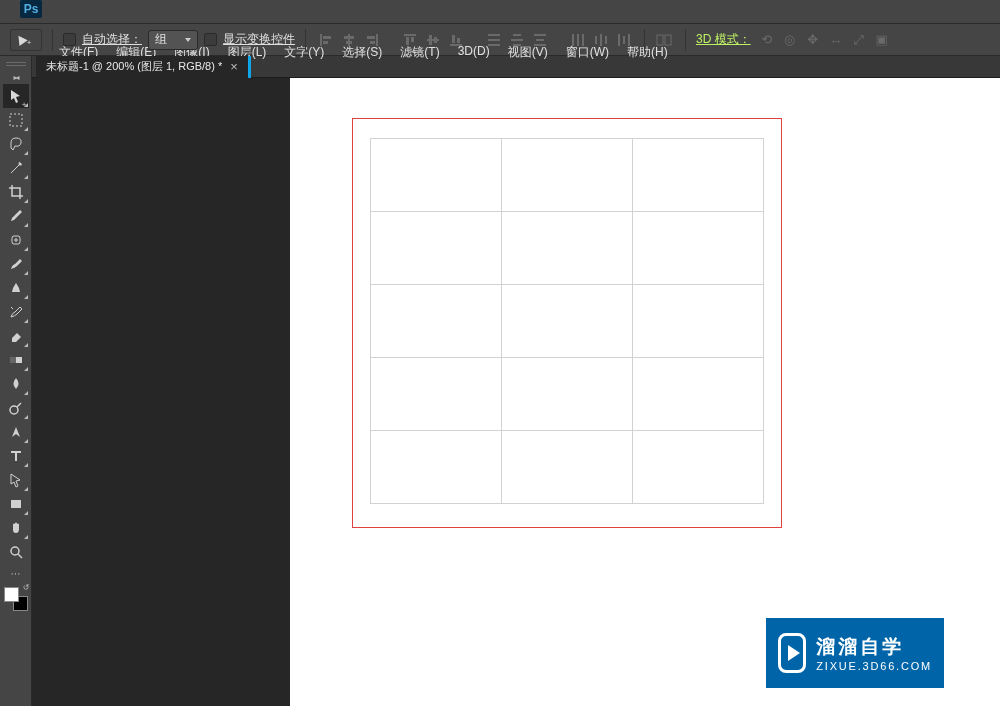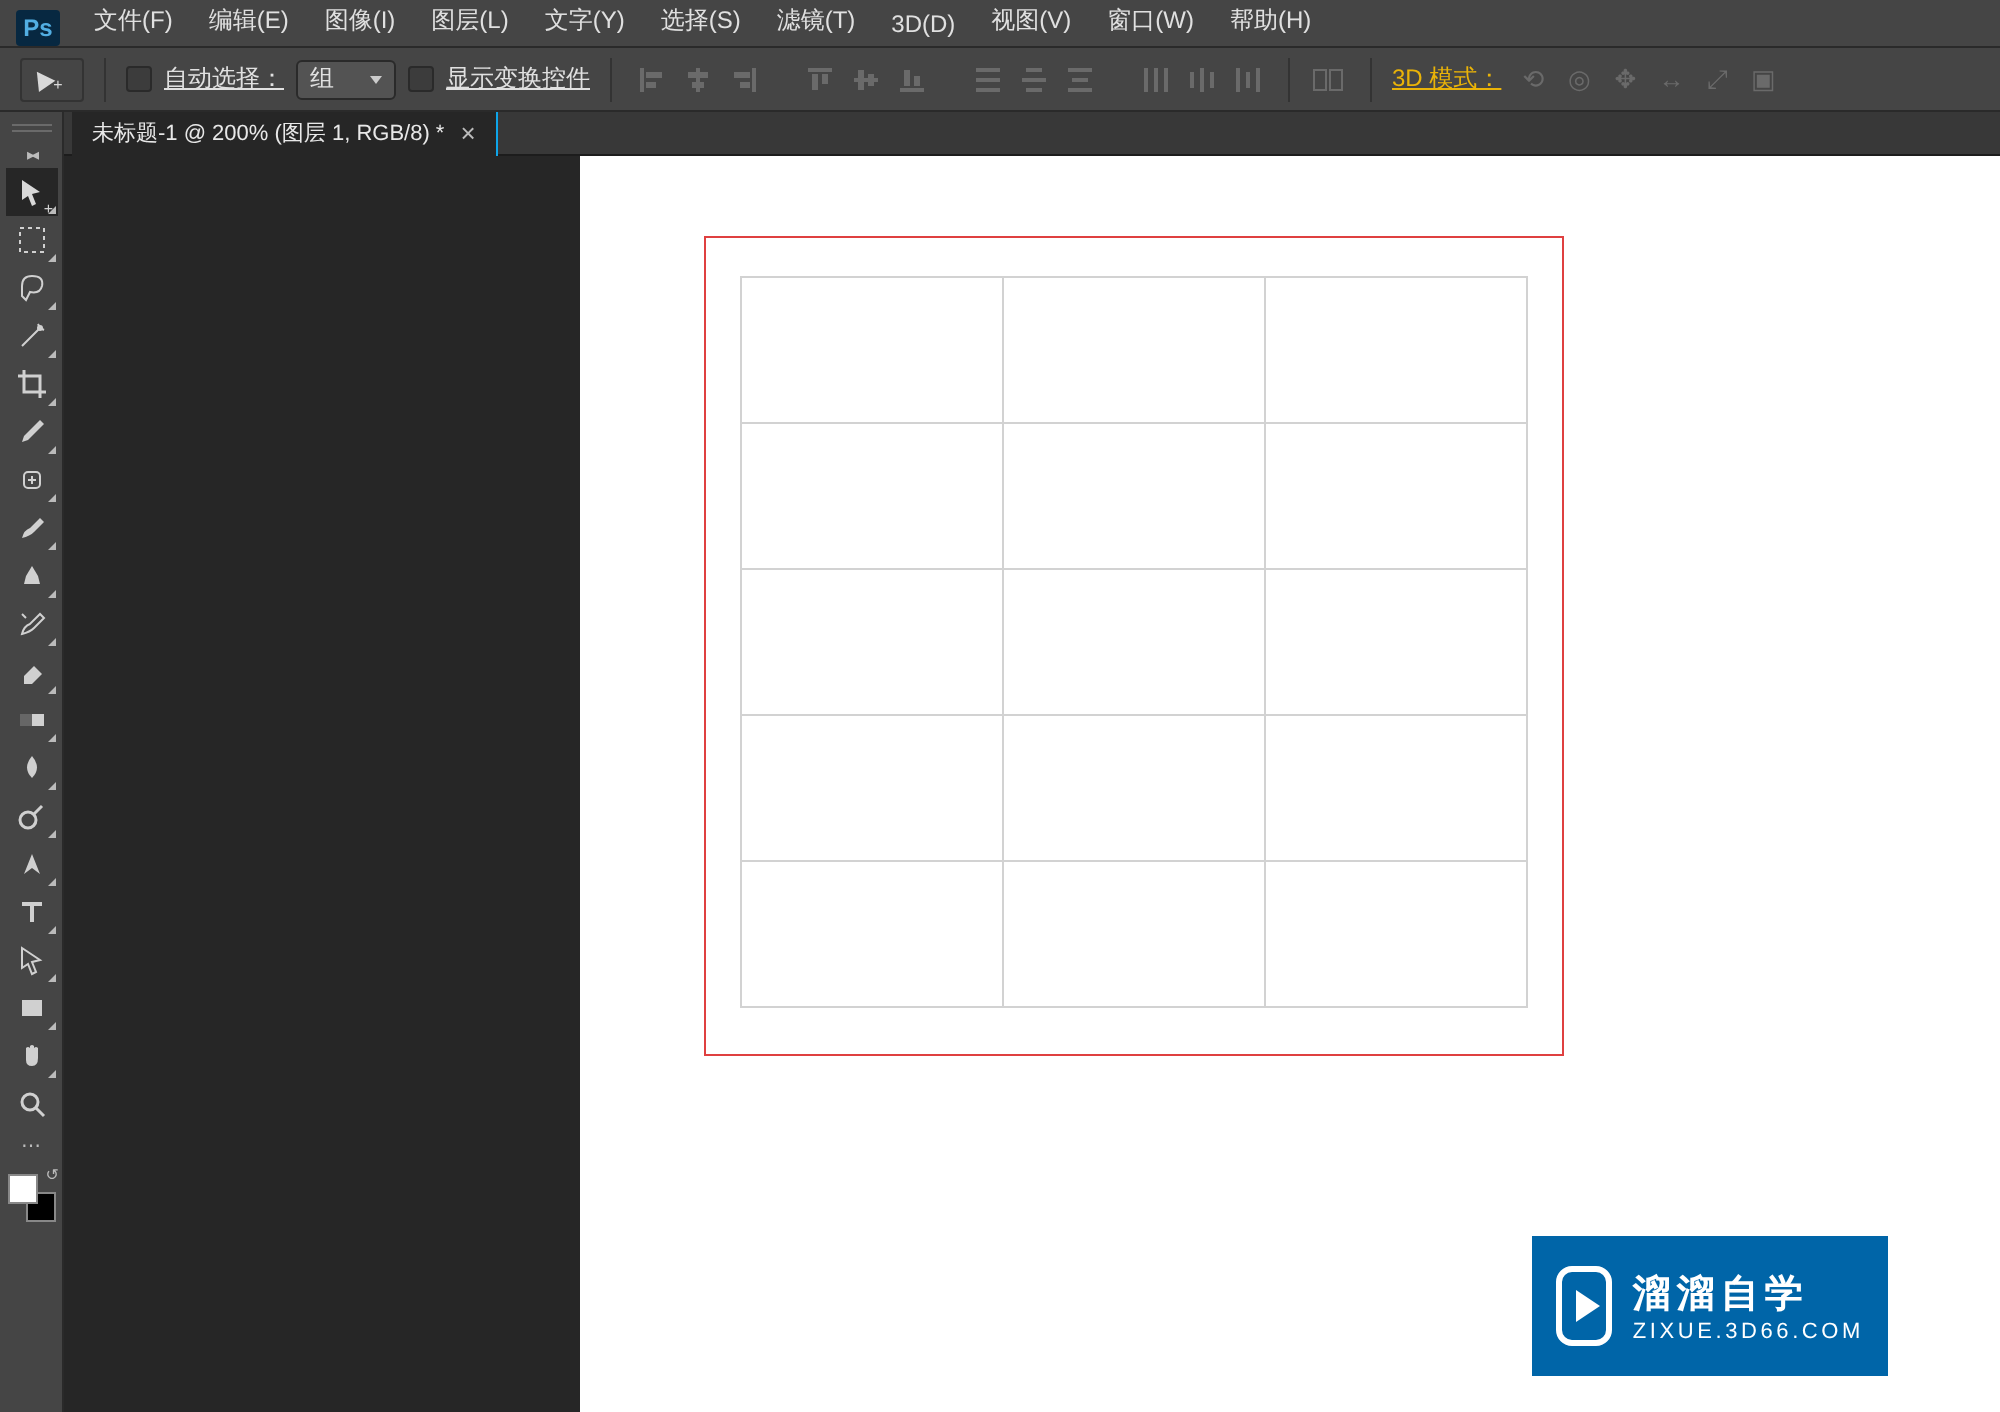--- a/index.html
+++ b/index.html
@@ -11,22 +11,22 @@
       font-size: 12px;
       color: #e0e0e0;
       overflow: hidden;
       position: relative;
     }
     
     .menubar {
       height: 24px;
       background: #454545;
       display: flex;
-      align-items: flex-end;
-      padding-left: 8px;
+      align-items: flex-start;
+      padding-left: 20px;
       border-bottom: 1px solid #2a2a2a;
     }
     .ps-logo {
       width: 22px;
       height: 18px;
       background: #072841;
       color: #52aee2;
       font-weight: bold;
       font-size: 12px;
       display: flex;
@@ -116,21 +116,21 @@
     }
     .doc-tab {
       background: #262626;
       color: #e8e8e8;
       height: 22px;
       padding: 0 10px;
       font-size: 11px;
       display: flex;
       align-items: center;
       gap: 8px;
-      border-right: 1px solid #0ea5e9;
+      border-right: 3px solid #0ea5e9;
     }
     .tab-close { color: #bbb; font-size: 13px; cursor: pointer; }
     
     .toolbox {
       position: absolute;
       left: 0;
       top: 56px;
       width: 32px;
       background: #454545;
       height: 650px;
@@ -373,21 +373,21 @@
   </div>
   <div class="opt-sep"></div>
   <div class="icon-btn dim">
       <svg width="18" height="14">
         <rect x="1" y="2" width="6" height="10" fill="none" stroke="currentColor"></rect>
         <rect x="9" y="2" width="6" height="10" fill="none" stroke="currentColor"></rect>
       </svg>
     </div>
   <div class="opt-sep"></div>
 
-  <span class="opt-label" style="color:#eab308">3D 模式：</span>
+  <span class="opt-label" style="color:#bef264">3D 模式：</span>
   <div style="display:flex; gap:3px;">
     <div class="icon-btn dim">⟲</div>
     <div class="icon-btn dim">◎</div>
     <div class="icon-btn dim">✥</div>
     <div class="icon-btn dim">↔</div>
     <div class="icon-btn dim">⤢</div>
     <div class="icon-btn dim">▣</div>
   </div>
 </div>
 

